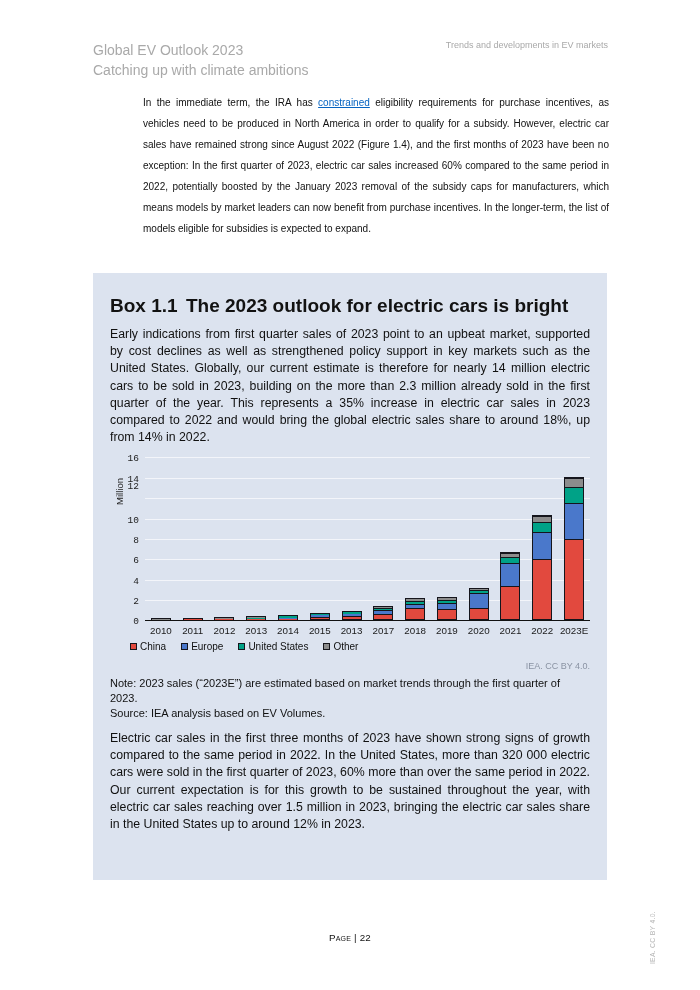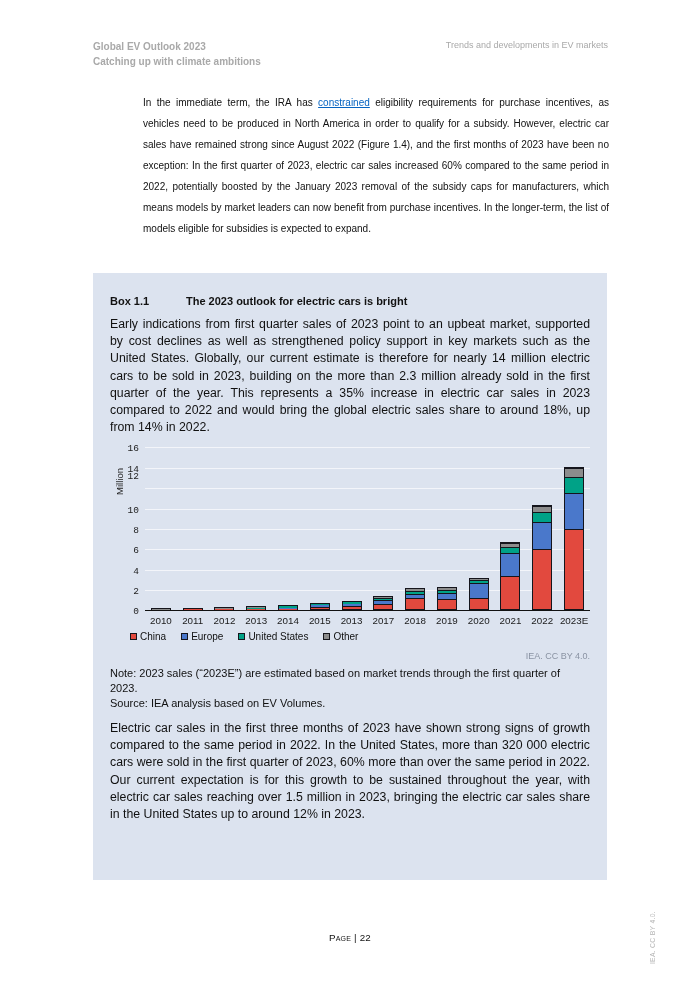--- a/index.html
+++ b/index.html
@@ -6,37 +6,37 @@
   html, body { background: #ffffff; }
   .page {
     position: relative;
     width: 700px; height: 990px;
     background: #ffffff;
     font-family: "Liberation Sans", sans-serif;
     color: #1a1a1a;
     overflow: hidden;
   }
   
-  .hdr-left { position: absolute; left: 93px; top: 40px; font-size: 10px; line-height: 1.45; color: #a9a9a9; font-weight: bold; }
+  .hdr-left { position: absolute; left: 93px; top: 40px; font-size: 14px; line-height: 1.45; color: #a9a9a9; }
   .hdr-right { position: absolute; right: 92px; top: 40px; font-size: 9px; color: #a9a9a9; text-align: right; }
 
   
   .intro {
     position: absolute; left: 143px; top: 92px; width: 466px;
     font-size: 10px; line-height: 21px; text-align: justify; color: #111;
   }
   .intro a { color: #0563c1; text-decoration: underline; cursor: pointer; }
 
   
   .box {
     position: absolute; left: 93px; top: 273px; width: 514px; height: 607px;
     background: #dce3ef;
     padding: 16px 17px 0 17px;
   }
-  .box-heading { display: flex; font-size: 11px; font-weight: bold; color: #121212; margin-top: 6px; }
+  .box-heading { display: flex; font-size: 19px; font-weight: bold; color: #121212; margin-top: 6px; }
   .box-heading .blabel { width: 76px; flex: 0 0 76px; }
   .box-para { margin-top: 9px; font-size: 12.3px; line-height: 17.2px; text-align: justify; color: #111; }
 
   
   .chart-title { margin-top: 19px; font-size: 12px; font-weight: bold; color: #121212; }
   .chart-body { position: relative; margin-top: 12px; height: 163px; display: flex; }
   .y-label-col { flex: 0 0 14px; position: relative; }
   .y-label {
     position: absolute; top: 28px; left: -4px;
     transform: rotate(-90deg); transform-origin: center;

